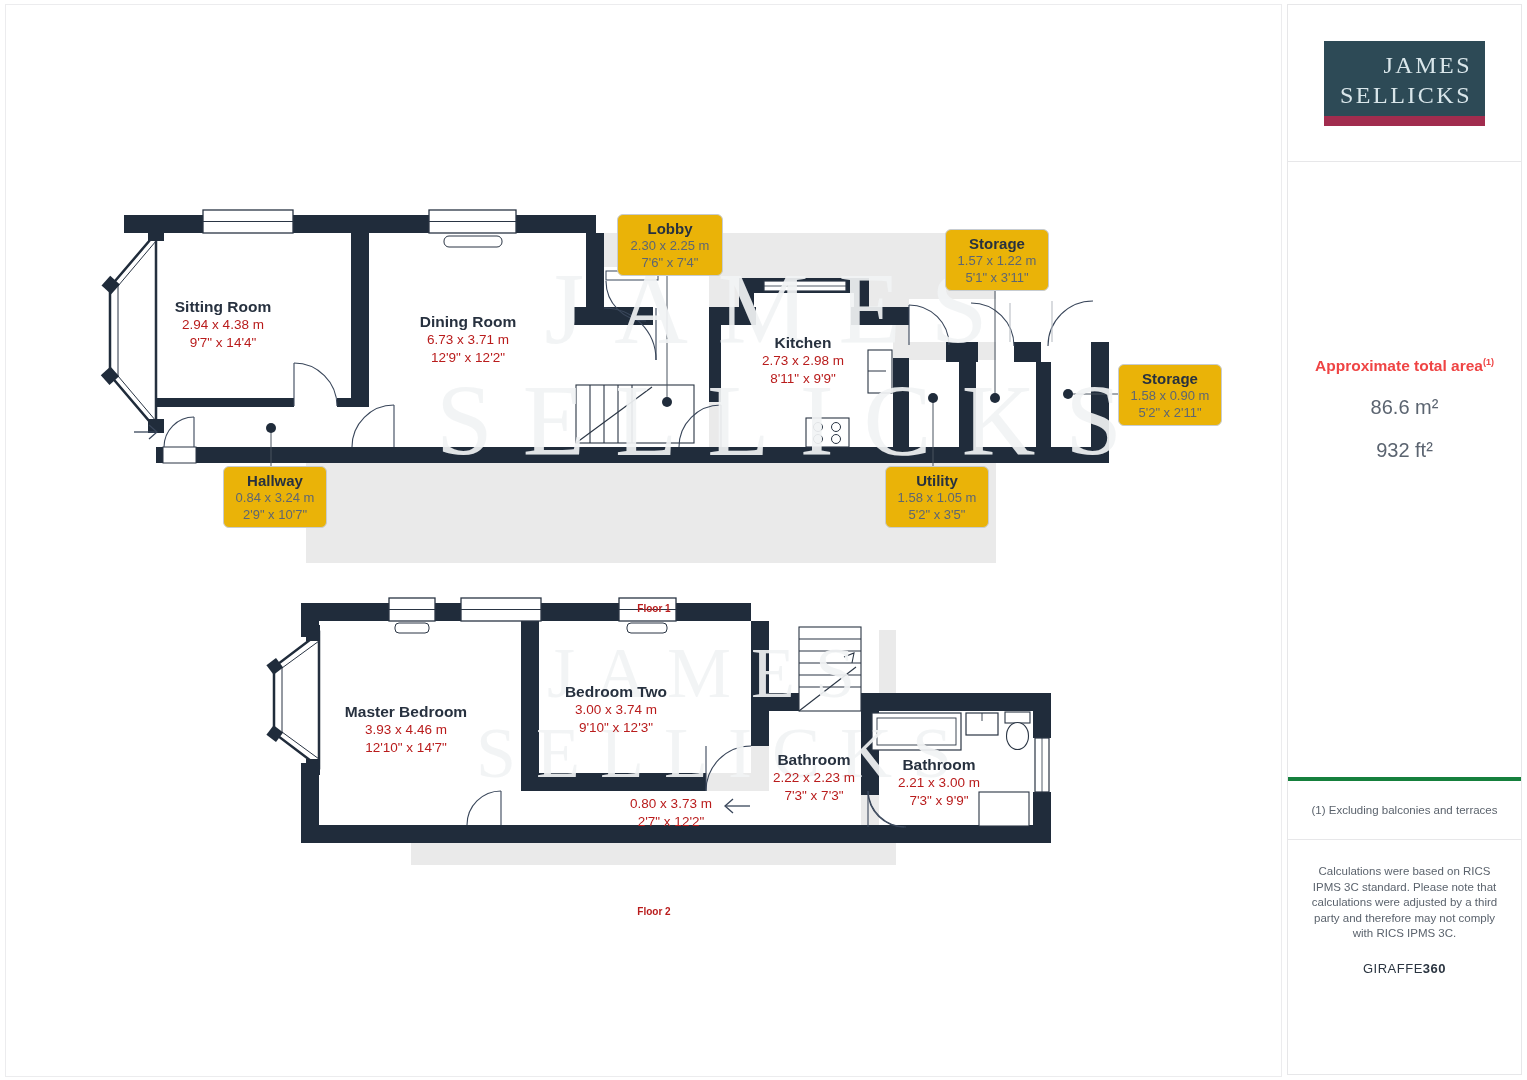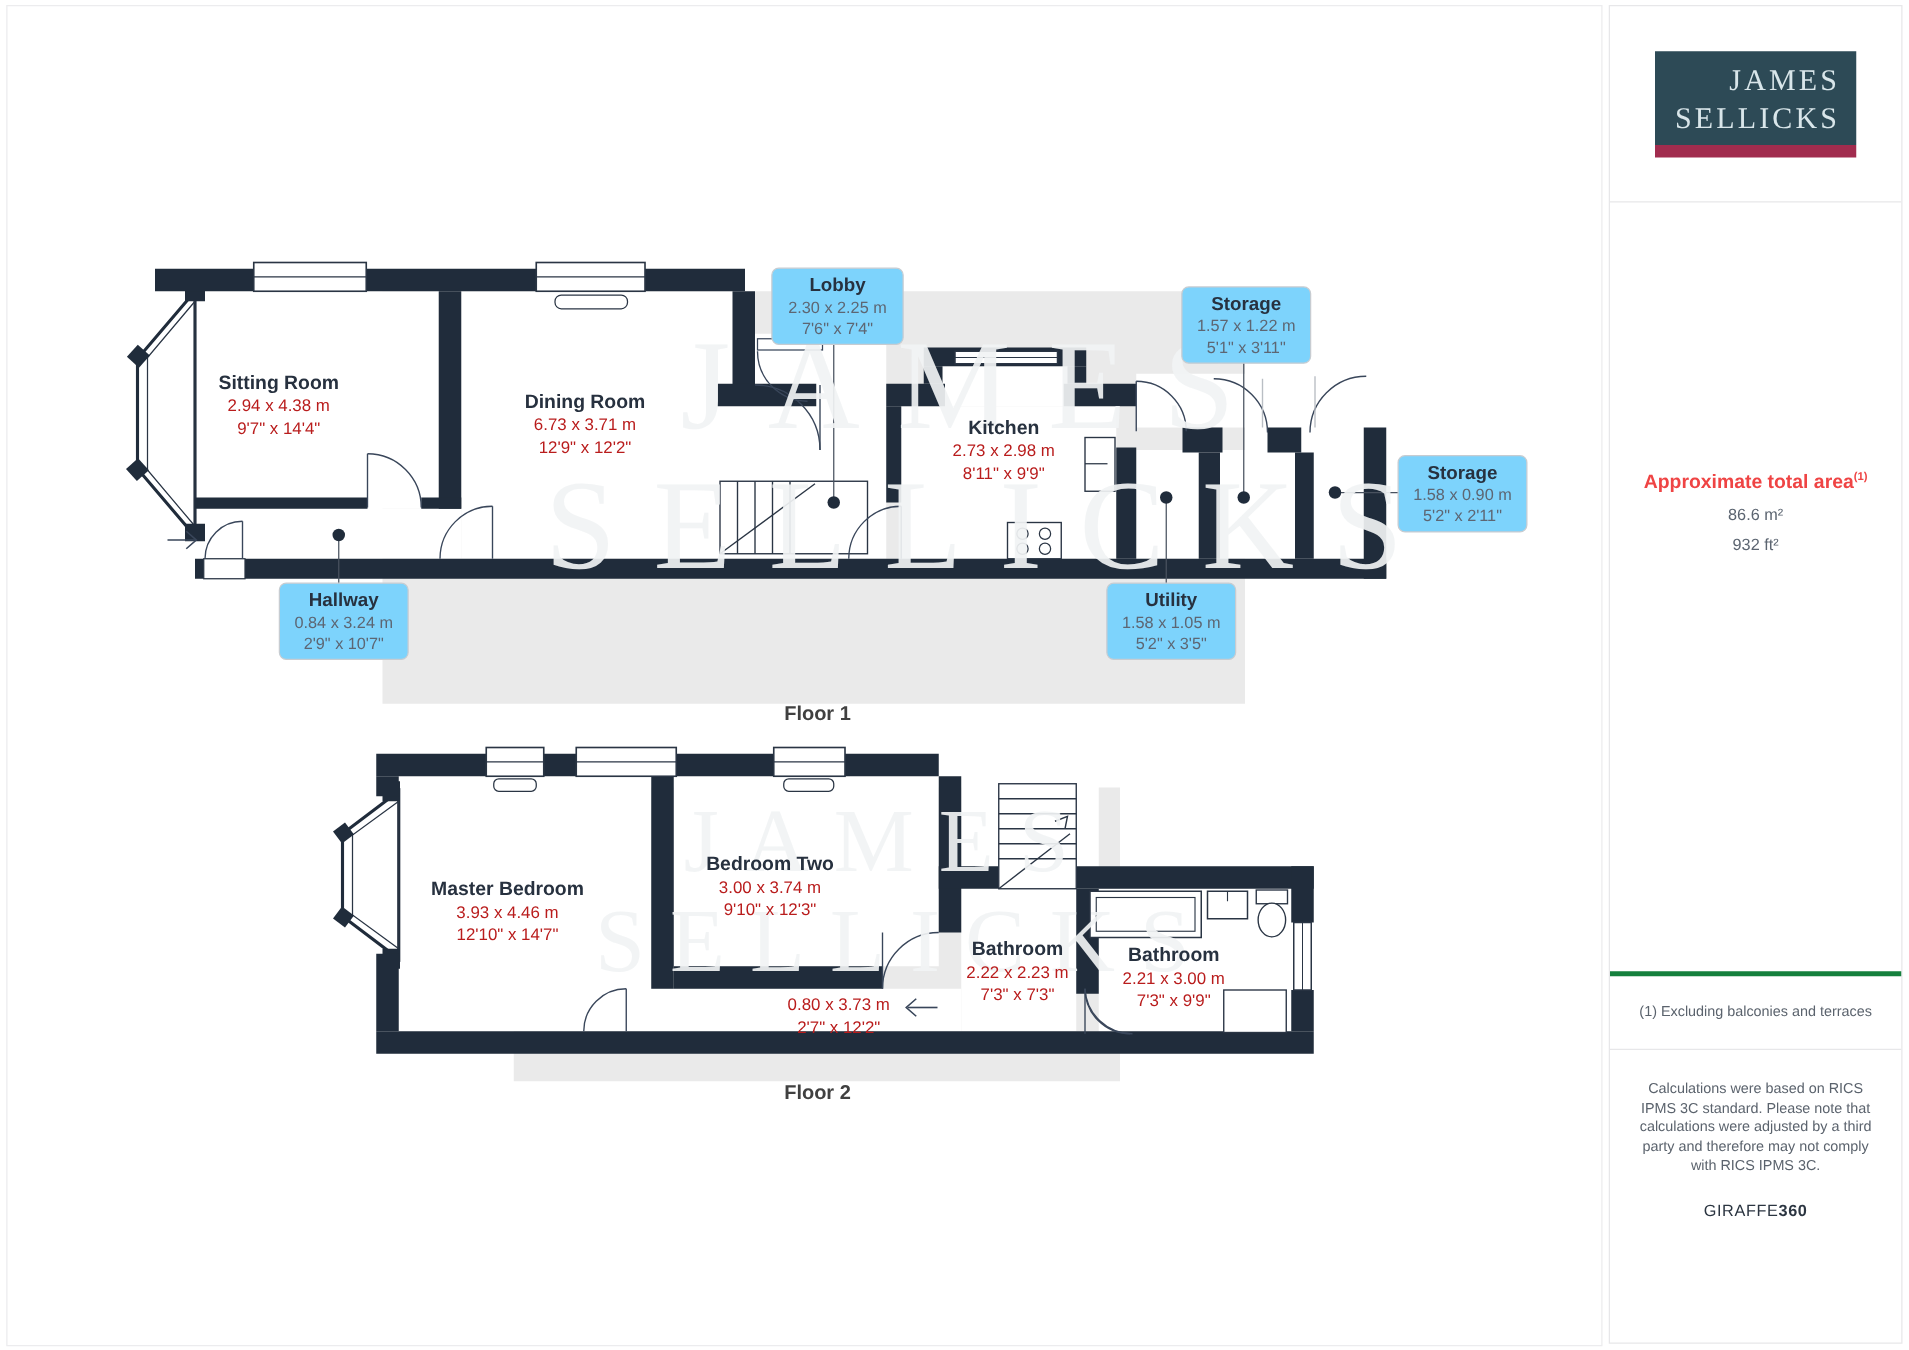--- a/index.html
+++ b/index.html
@@ -13,41 +13,41 @@
   .watermark{position:absolute;z-index:3;pointer-events:none;text-align:center;
              font-family:"Liberation Serif",serif;color:rgba(241,243,244,0.92);
              font-weight:400;white-space:nowrap;}
   #wm1{left:430px;top:248px;width:690px;font-size:102px;line-height:112px;letter-spacing:30px;}
   #wm2{left:470px;top:628px;width:470px;font-size:72px;line-height:80px;letter-spacing:20px;}
   
   .room-label{position:absolute;z-index:4;text-align:center;transform:translateX(-50%);white-space:nowrap;}
   .room-label .rname{font-size:15.5px;font-weight:bold;color:#27313f;line-height:19px;}
   .room-label .rdim{font-size:13.5px;color:#b91c1c;line-height:17.5px;}
   
-  .callout{position:absolute;z-index:4;background:#7dd3fc;border:1px solid #c7ccd1;border-radius:6px;
+  .callout{position:absolute;z-index:4;background:#eab308;border:1px solid #c7ccd1;border-radius:6px;
            padding:4px 9px;text-align:center;white-space:nowrap;}
   .callout .rname{font-size:15px;font-weight:bold;color:#27313f;line-height:19px;}
   .callout .rdim{font-size:13px;color:#5d6673;line-height:16.5px;}
   .floor-title{position:absolute;z-index:4;width:160px;text-align:center;transform:translateX(-50%);
-               font-size:16px;font-weight:bold;color:#404040;}
+               font-size:10px;font-weight:bold;color:#b91c1c;margin-top:40px;}
   
   #sidebar{position:absolute;left:1287px;top:4px;width:235px;height:1071px;background:#fff;
            border:1px solid #e7e7e9;box-sizing:border-box;display:flex;flex-direction:column;}
   #logo-section{height:156px;border-bottom:1px solid #e7e7e9;display:flex;align-items:center;justify-content:center;}
   #logo-box{width:161px;}
   #logo-navy{background:#2d4a56;height:75px;text-align:right;padding:10px 13px 0 0;box-sizing:border-box;
              font-family:"Liberation Serif",serif;color:#d9e6ea;letter-spacing:2.5px;}
   #logo-navy .l1{font-size:24px;line-height:29px;}
   #logo-navy .l2{font-size:24px;line-height:30px;}
   #logo-red{height:10px;background:#a12c4e;}
   #area-section{flex:1;display:flex;flex-direction:column;align-items:center;justify-content:center;
                 padding-bottom:120px;}
   #area-title{font-size:15.5px;font-weight:bold;color:#ef4444;}
   #area-title sup{font-size:9px;}
-  .area-val{font-size:13px;color:#5b6470;margin-top:9px;text-align:right;}
+  .area-val{font-size:20px;color:#5b6470;margin-top:20px;text-align:right;}
   #note-section{height:62px;border-top:4px solid #15803d;display:flex;align-items:center;justify-content:center;
                 font-size:11.5px;color:#5b636d;text-align:center;box-sizing:border-box;}
   #disclaimer-section{height:235px;border-top:1px solid #e7e7e9;box-sizing:border-box;
                       display:flex;flex-direction:column;align-items:center;padding:24px 16px 0 16px;}
   .disc-par{font-size:11.5px;color:#5b636d;line-height:15.5px;text-align:center;width:201px;margin-bottom:15px;}
   #giraffe{margin-top:4px;font-size:13px;letter-spacing:0.5px;color:#2b3541;}
   #giraffe .g-normal{font-weight:400;}
   #giraffe .g-bold{font-weight:700;}
 </style>
 </head>

